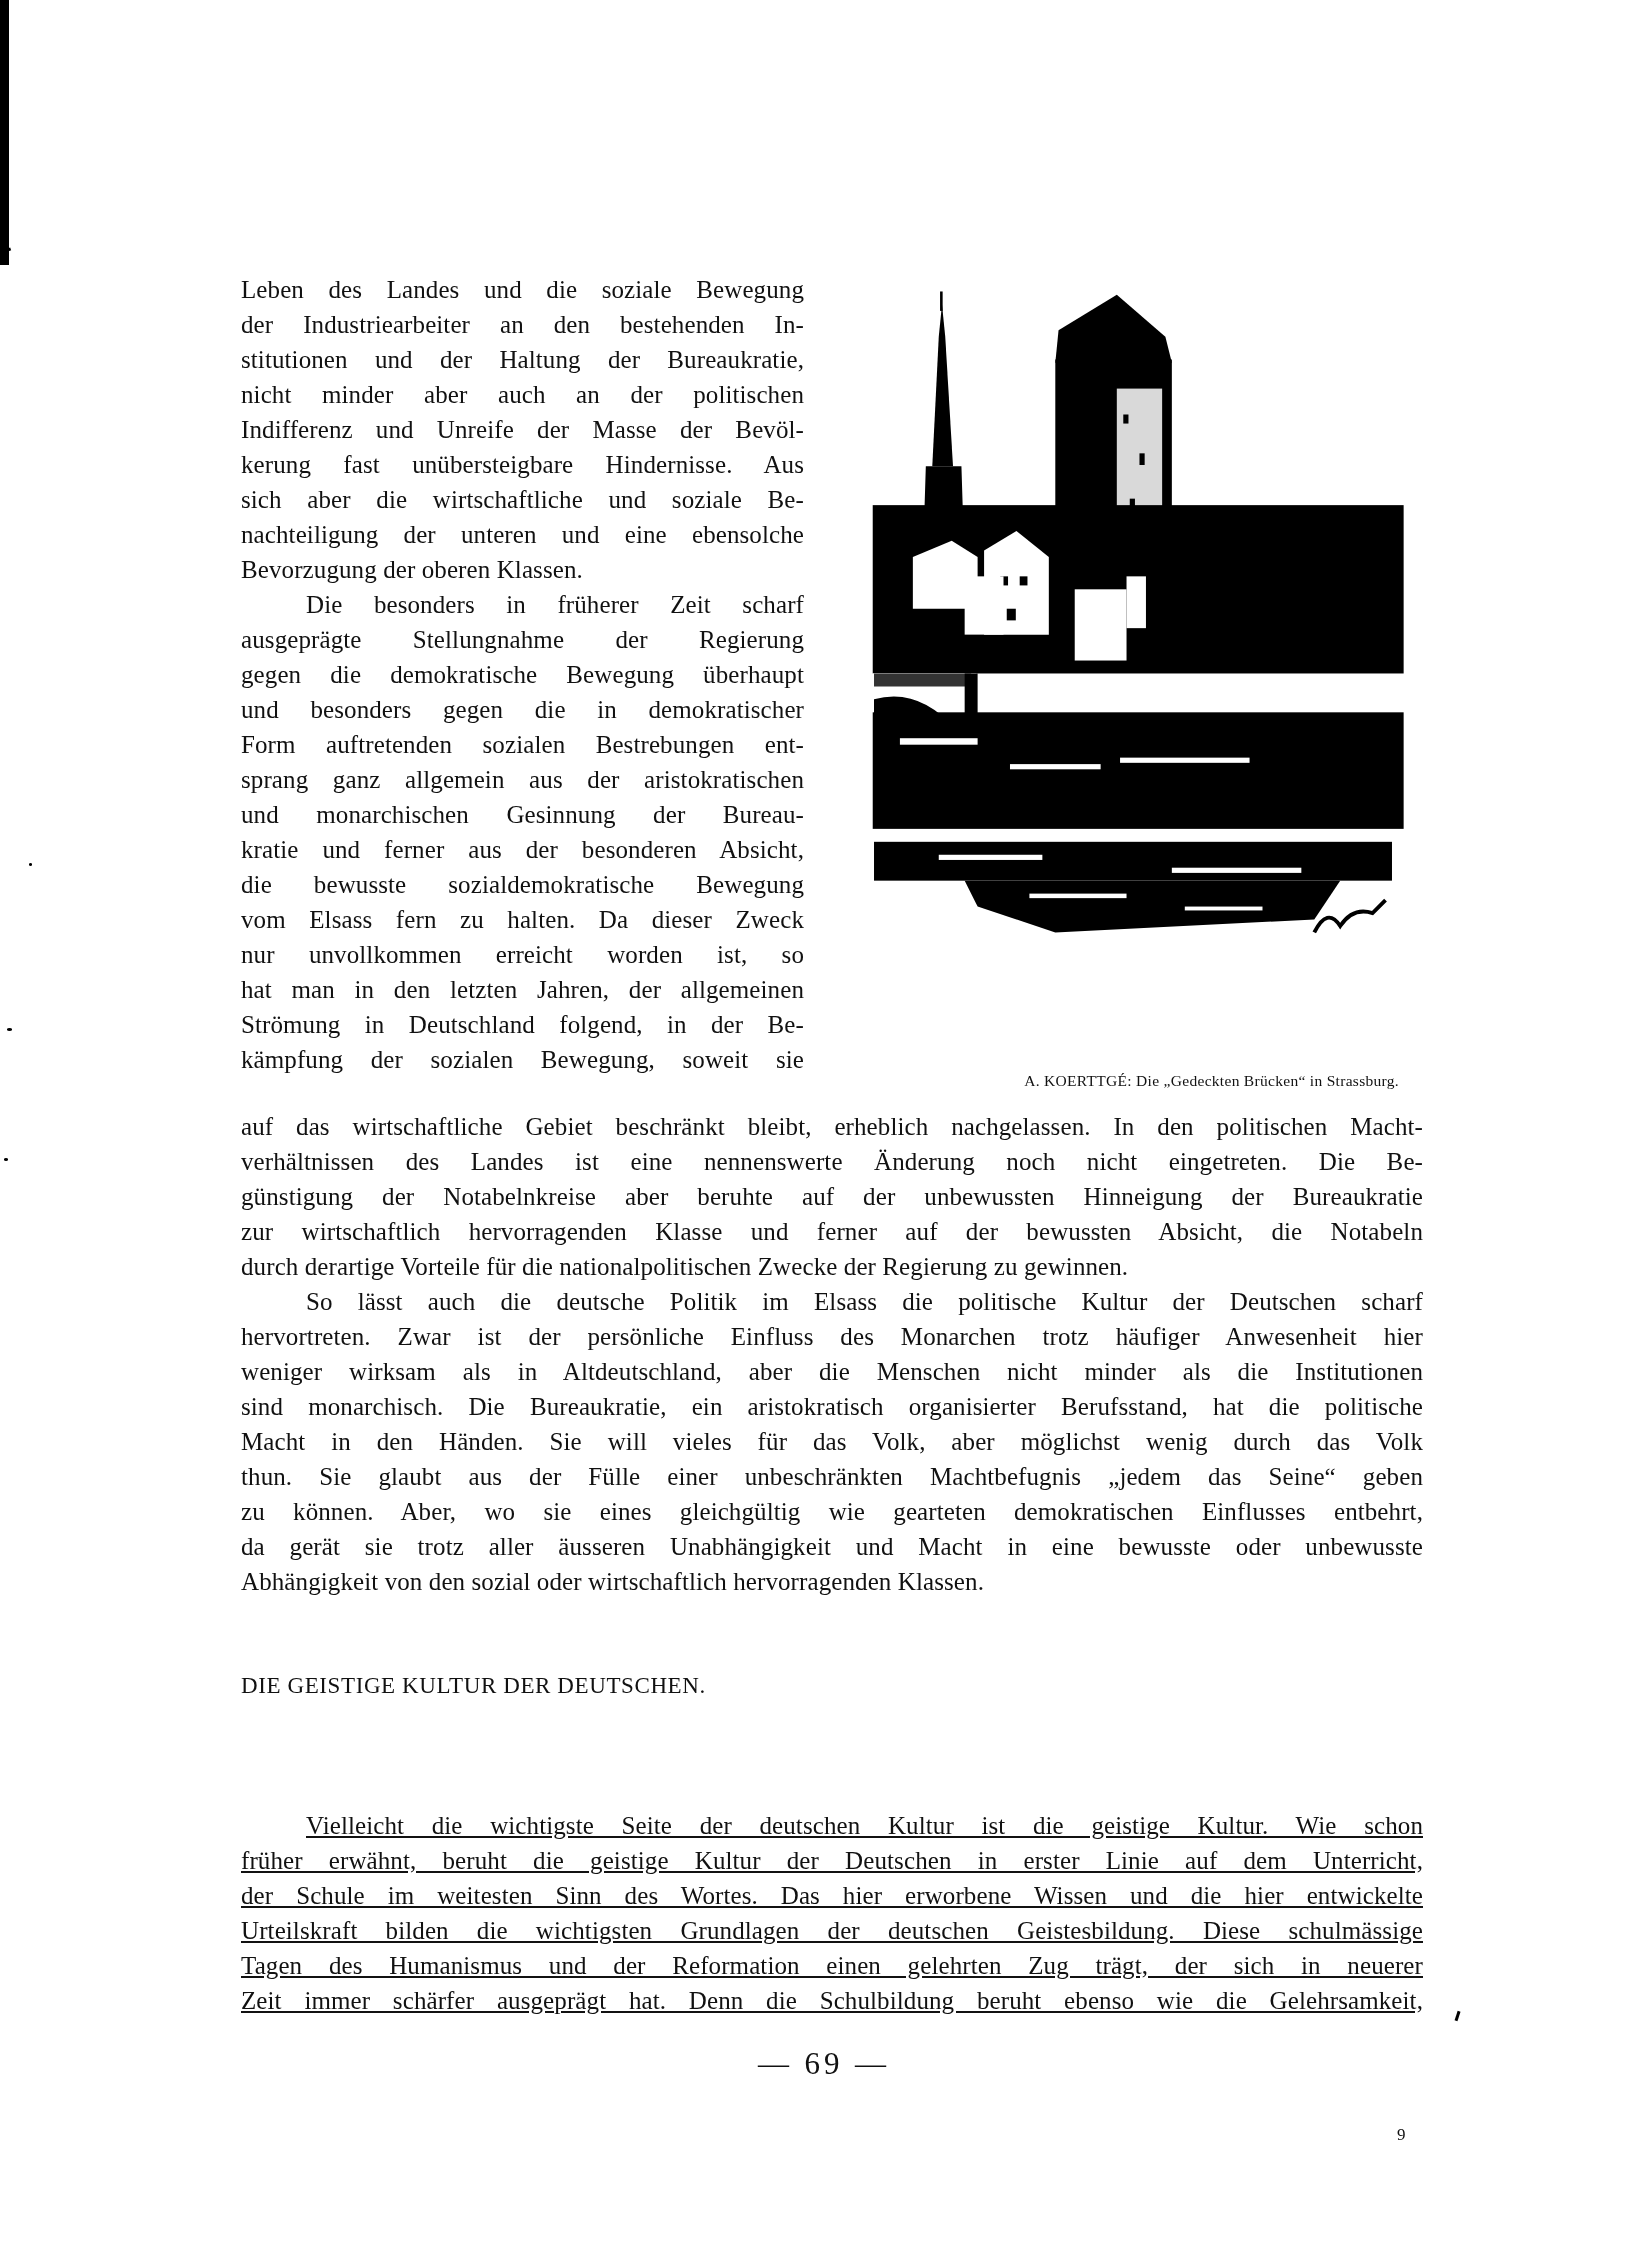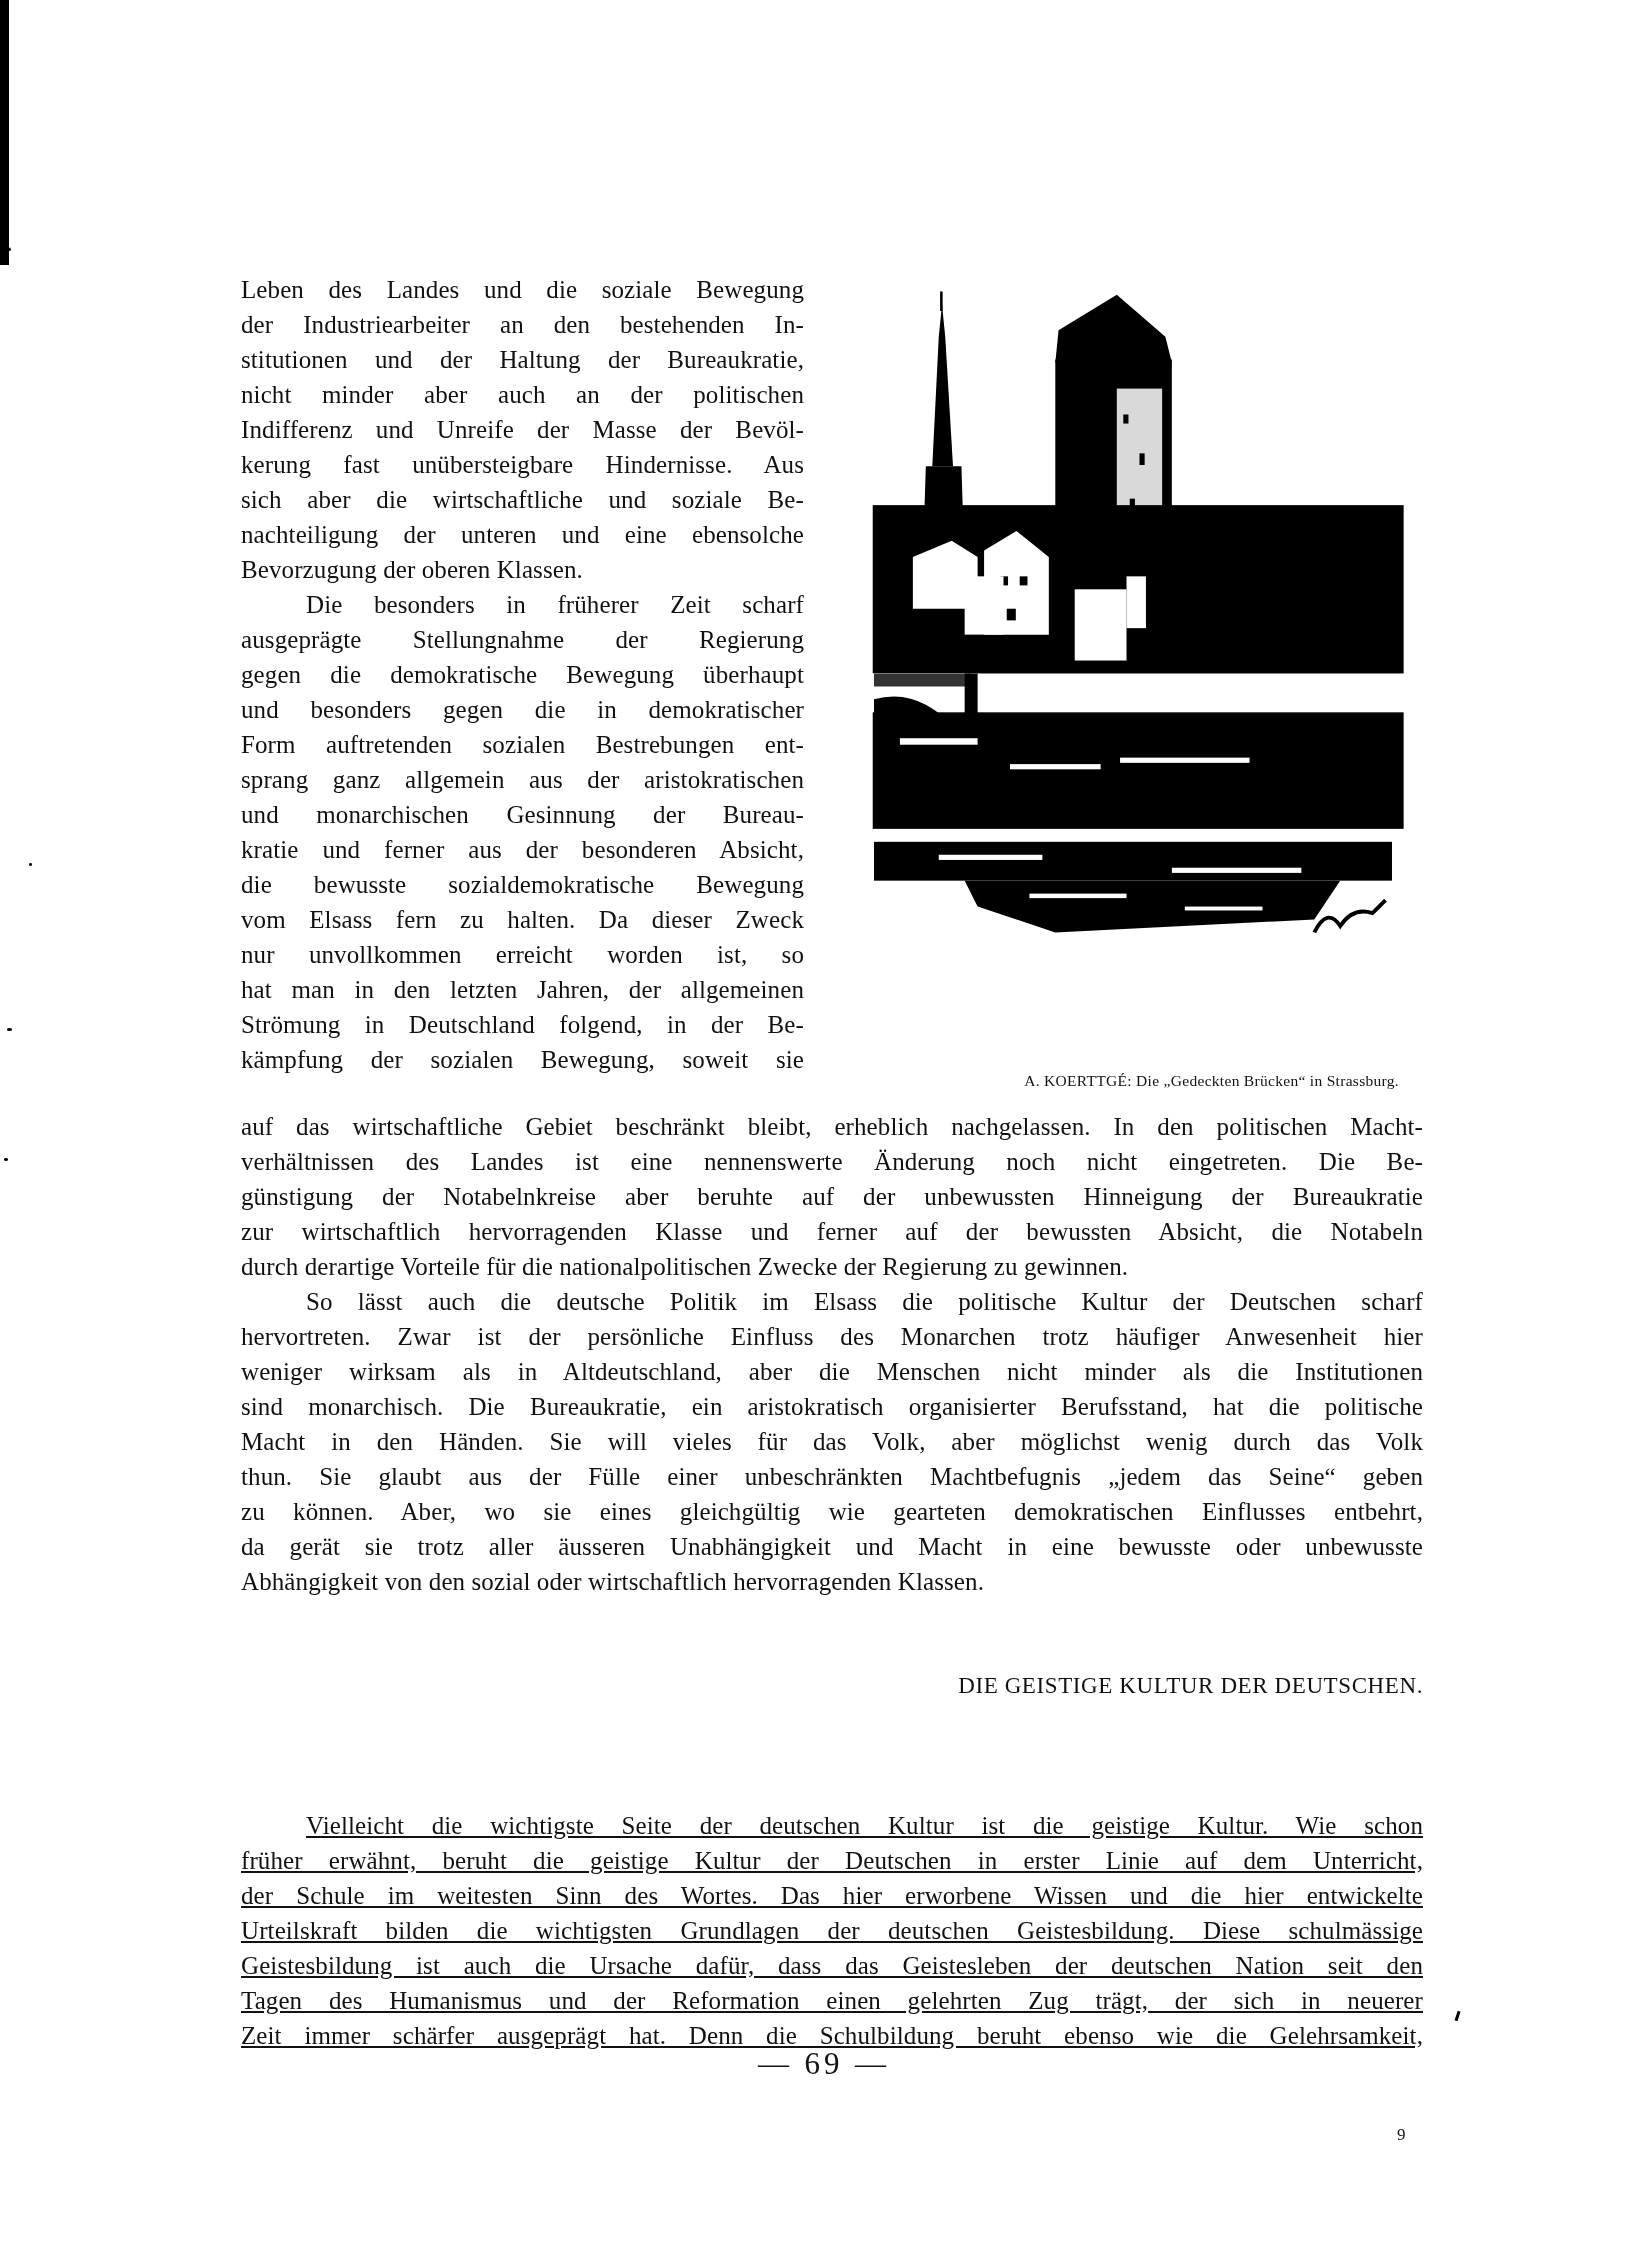--- a/index.html
+++ b/index.html
@@ -8,21 +8,21 @@
   .binding-edge:after { content: ""; position: absolute; left: 1.3px; top: 249px; width: 10.4px; height: 3.2px; background: #000; transform: rotate(-20deg); }
   .speck { position: absolute; background: #000; border-radius: 50%; }
   .page-text { position: absolute; font-size: 25px; line-height: 35px; text-align: justify; letter-spacing: 0.1px; }
   .col-left { left: 241px; top: 272px; width: 563px; }
   .full { left: 241px; width: 1182px; }
   .line { display: block; text-align: justify; text-align-last: justify; white-space: nowrap; height: 35px; overflow: visible; }
   .line.last { text-align-last: left; }
   .figure { position: absolute; left: 861px; top: 285px; width: 544px; height: 764px; }
   .figure svg { width: 100%; height: 100%; }
   .caption { position: absolute; left: 881px; top: 1072px; width: 518px; font-size: 15.5px; text-align: right; letter-spacing: 0.3px; white-space: nowrap; }
-  .heading { position: absolute; left: 241px; top: 1673px; width: 1182px; text-align: right; font-size: 23px; letter-spacing: 0.6px; }
+  .heading { position: absolute; left: 241px; top: 1673px; width: 1182px; text-align: left; font-size: 23px; letter-spacing: 0.6px; }
   .pageno { position: absolute; left: 758px; top: 2046px; font-size: 31px; white-space: nowrap; letter-spacing: 3.9px; }
   .sig { position: absolute; left: 1397px; top: 2125px; font-size: 17px; }
   .tick { position: absolute; left: 1456px; top: 2011px; width: 2.6px; height: 10.4px; background: #000; transform: rotate(18deg); }
 </style>
 </head>
 <body>
 
 <div class="binding-edge"></div>
 <div class="speck" style="left:28.5px;top:863px;width:3.9px;height:3.2px;"></div>
 <div class="speck" style="left:6.5px;top:1028px;width:5.2px;height:2.6px;"></div>
@@ -126,21 +126,20 @@
 </div>
 
 <div class="heading">DIE GEISTIGE KULTUR DER DEUTSCHEN.</div>
 
 <div class="page-text full" style="top:1808px;text-decoration:underline;">
   <div>
     <span class="line" style="padding-left:65px;">Vielleicht die wichtigste Seite der deutschen Kultur ist die geistige Kultur. Wie schon</span>
     <span class="line">früher erwähnt, beruht die geistige Kultur der Deutschen in erster Linie auf dem Unterricht,</span>
     <span class="line">der Schule im weitesten Sinn des Wortes. Das hier erworbene Wissen und die hier entwickelte</span>
     <span class="line">Urteilskraft bilden die wichtigsten Grundlagen der deutschen Geistesbildung. Diese schulmässige</span>
-    <span class="line">Geistesbildung ist auch die Ursache dafür, dass das Geistesleben der deutschen Nation seit den</span>
     <span class="line">Tagen des Humanismus und der Reformation einen gelehrten Zug trägt, der sich in neuerer</span>
     <span class="line">Zeit immer schärfer ausgeprägt hat. Denn die Schulbildung beruht ebenso wie die Gelehrsamkeit,</span>
   </div>
 </div>
 
 <div class="tick"></div>
 <div class="pageno">— 69 —</div>
 <div class="sig">9</div>
 
 

